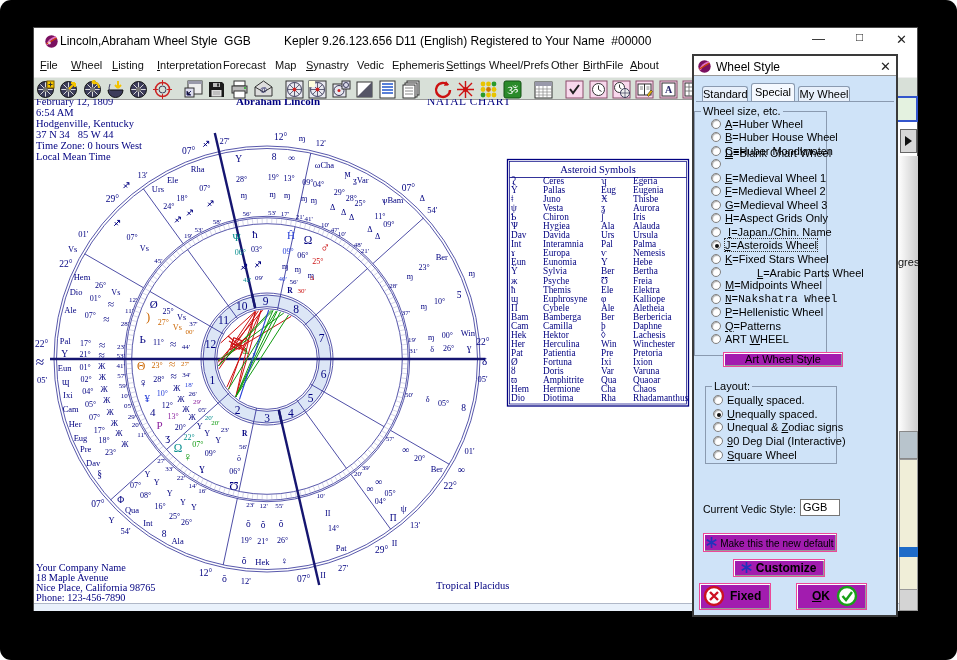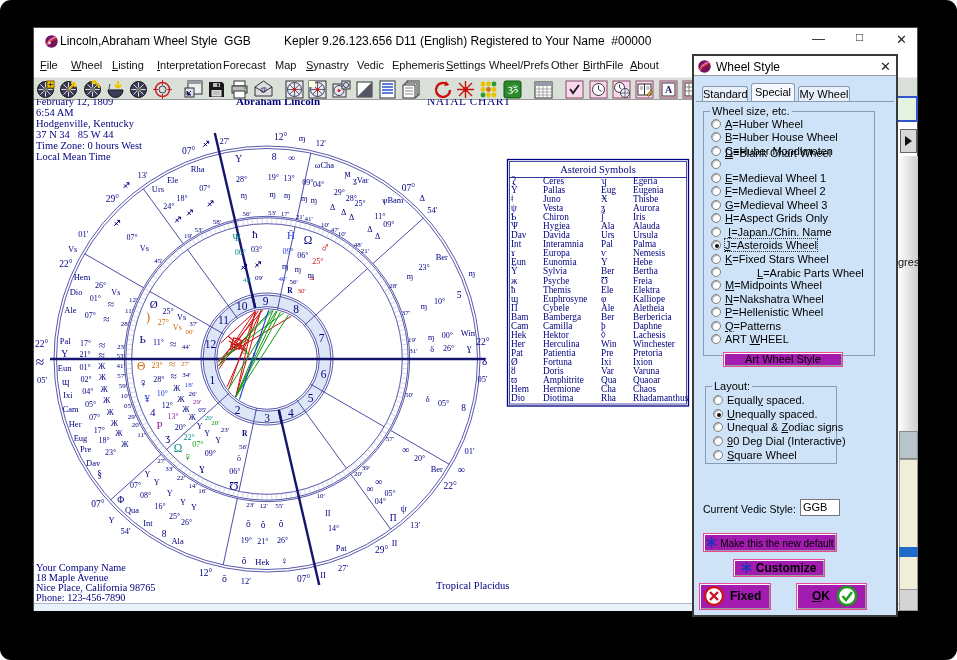--- a/index.html
+++ b/index.html
@@ -944,21 +944,21 @@
         <path d="M2 10C4 4 8 3 11 2" stroke="#e070c0" stroke-width="2" fill="none"></path>
         <path d="M1.5 9l10-6" stroke="#cc4400" stroke-width="1.4"></path>
       </svg>
   <span style="position:absolute;left:22px;top:4px;font-size:12px">Wheel Style</span>
   <span style="position:absolute;left:186px;top:3px;font-size:13px;color:#222">✕</span>
  </div>
  <div style="position:absolute;left:8px;top:30px;width:46px;height:15px;background:#e8f0fb;border:1px solid #8a9ab0;border-bottom:none;border-radius:3px 3px 0 0;text-align:center;font-size:11px;padding-top:1px">Standard</div>
  <div style="position:absolute;left:57px;top:27px;width:44px;height:18px;background:#f5f9ff;border:1px solid #8a9ab0;border-bottom:none;border-radius:3px 3px 0 0;text-align:center;font-size:11px;padding-top:2px">Special</div>
  <div style="position:absolute;left:104px;top:30px;width:52px;height:15px;background:#e8f0fb;border:1px solid #8a9ab0;border-bottom:none;border-radius:3px 3px 0 0;text-align:center;font-size:11px;padding-top:1px">My Wheel</div>
  <div style="position:absolute;left:2px;top:45px;width:198px;height:1px;background:#8a9ab0"></div>
- <div class="gb" style="left:9px;top:55px;width:172px;height:245px">
+ <div class="gb" style="left:0;top:55px;width:133px;height:245px">
       <b>Wheel size, etc.</b>
     </div>
  <span style="position:absolute;left:17px;top:63px;width:10px;height:10px;border-radius:50%;background:#fff;border:1px solid #808080;box-shadow:inset 1px 1px 1px #aaa"></span>
     <span style="position:absolute;left:31px;top:62px;"><u>A</u>=Huber Wheel</span>
     <span style="position:absolute;left:17px;top:76.45px;width:10px;height:10px;border-radius:50%;background:#fff;border:1px solid #808080;box-shadow:inset 1px 1px 1px #aaa"></span>
     <span style="position:absolute;left:31px;top:75.45px;"><u>B</u>=Huber House Wheel</span>
     <span style="position:absolute;left:17px;top:89.9px;width:10px;height:10px;border-radius:50%;background:#fff;border:1px solid #808080;box-shadow:inset 1px 1px 1px #aaa"></span>
     <span style="position:absolute;left:31px;top:88.9px;"><u>C</u>=Huber Mondknoten</span>
     <span style="position:absolute;left:17px;top:103.35000000000001px;width:10px;height:10px;border-radius:50%;background:#fff;border:1px solid #808080;box-shadow:inset 1px 1px 1px #aaa"></span>
     <span style="position:absolute;left:31px;top:91px;"><u>D</u>=Blank Chart Wheel</span>
@@ -976,21 +976,21 @@
       <span style="position:absolute;left:3px;top:3px;width:4px;height:4px;border-radius:50%;background:#111"></span>
     </span>
     <span style="position:absolute;left:31px;top:183.04999999999995px;outline:1px dotted #333;"><u>J</u>=Asteroids Wheel</span>
     <span style="position:absolute;left:17px;top:197.49999999999994px;width:10px;height:10px;border-radius:50%;background:#fff;border:1px solid #808080;box-shadow:inset 1px 1px 1px #aaa"></span>
     <span style="position:absolute;left:31px;top:196.49999999999994px;"><u>K</u>=Fixed Stars Wheel</span>
     <span style="position:absolute;left:17px;top:210.94999999999993px;width:10px;height:10px;border-radius:50%;background:#fff;border:1px solid #808080;box-shadow:inset 1px 1px 1px #aaa"></span>
     <span style="position:absolute;left:31px;top:211px;padding-left:32px;"><u>L</u>=Arabic Parts Wheel</span>
     <span style="position:absolute;left:17px;top:224.39999999999992px;width:10px;height:10px;border-radius:50%;background:#fff;border:1px solid #808080;box-shadow:inset 1px 1px 1px #aaa"></span>
     <span style="position:absolute;left:31px;top:223.39999999999992px;"><u>M</u>=Midpoints Wheel</span>
     <span style="position:absolute;left:17px;top:237.8499999999999px;width:10px;height:10px;border-radius:50%;background:#fff;border:1px solid #808080;box-shadow:inset 1px 1px 1px #aaa"></span>
-    <span style="position:absolute;left:31px;top:236.8499999999999px;"><u>N</u>=Nakshatra Wheel</span>
+    <span style="position:absolute;left:31px;top:236.8499999999999px;font-family:Liberation Mono, monospace;"><u>N</u>=Nakshatra Wheel</span>
     <span style="position:absolute;left:17px;top:251.2999999999999px;width:10px;height:10px;border-radius:50%;background:#fff;border:1px solid #808080;box-shadow:inset 1px 1px 1px #aaa"></span>
     <span style="position:absolute;left:31px;top:250.2999999999999px;"><u>P</u>=Hellenistic Wheel</span>
     <span style="position:absolute;left:17px;top:264.7499999999999px;width:10px;height:10px;border-radius:50%;background:#fff;border:1px solid #808080;box-shadow:inset 1px 1px 1px #aaa"></span>
     <span style="position:absolute;left:31px;top:263.7499999999999px;"><u>Q</u>=Patterns</span>
     <span style="position:absolute;left:17px;top:278.1999999999999px;width:10px;height:10px;border-radius:50%;background:#fff;border:1px solid #808080;box-shadow:inset 1px 1px 1px #aaa"></span>
     <span style="position:absolute;left:31px;top:277.1999999999999px;">ART <u>W</u>HEEL</span>
  <div class="btn" style="left:29px;top:296px;width:120px;height:15px;font-size:11px">Art Wheel Style</div>
  <div class="gb" style="left:11px;top:330px;width:132px;height:78px">
       <b>Layout:</b>
     </div>

